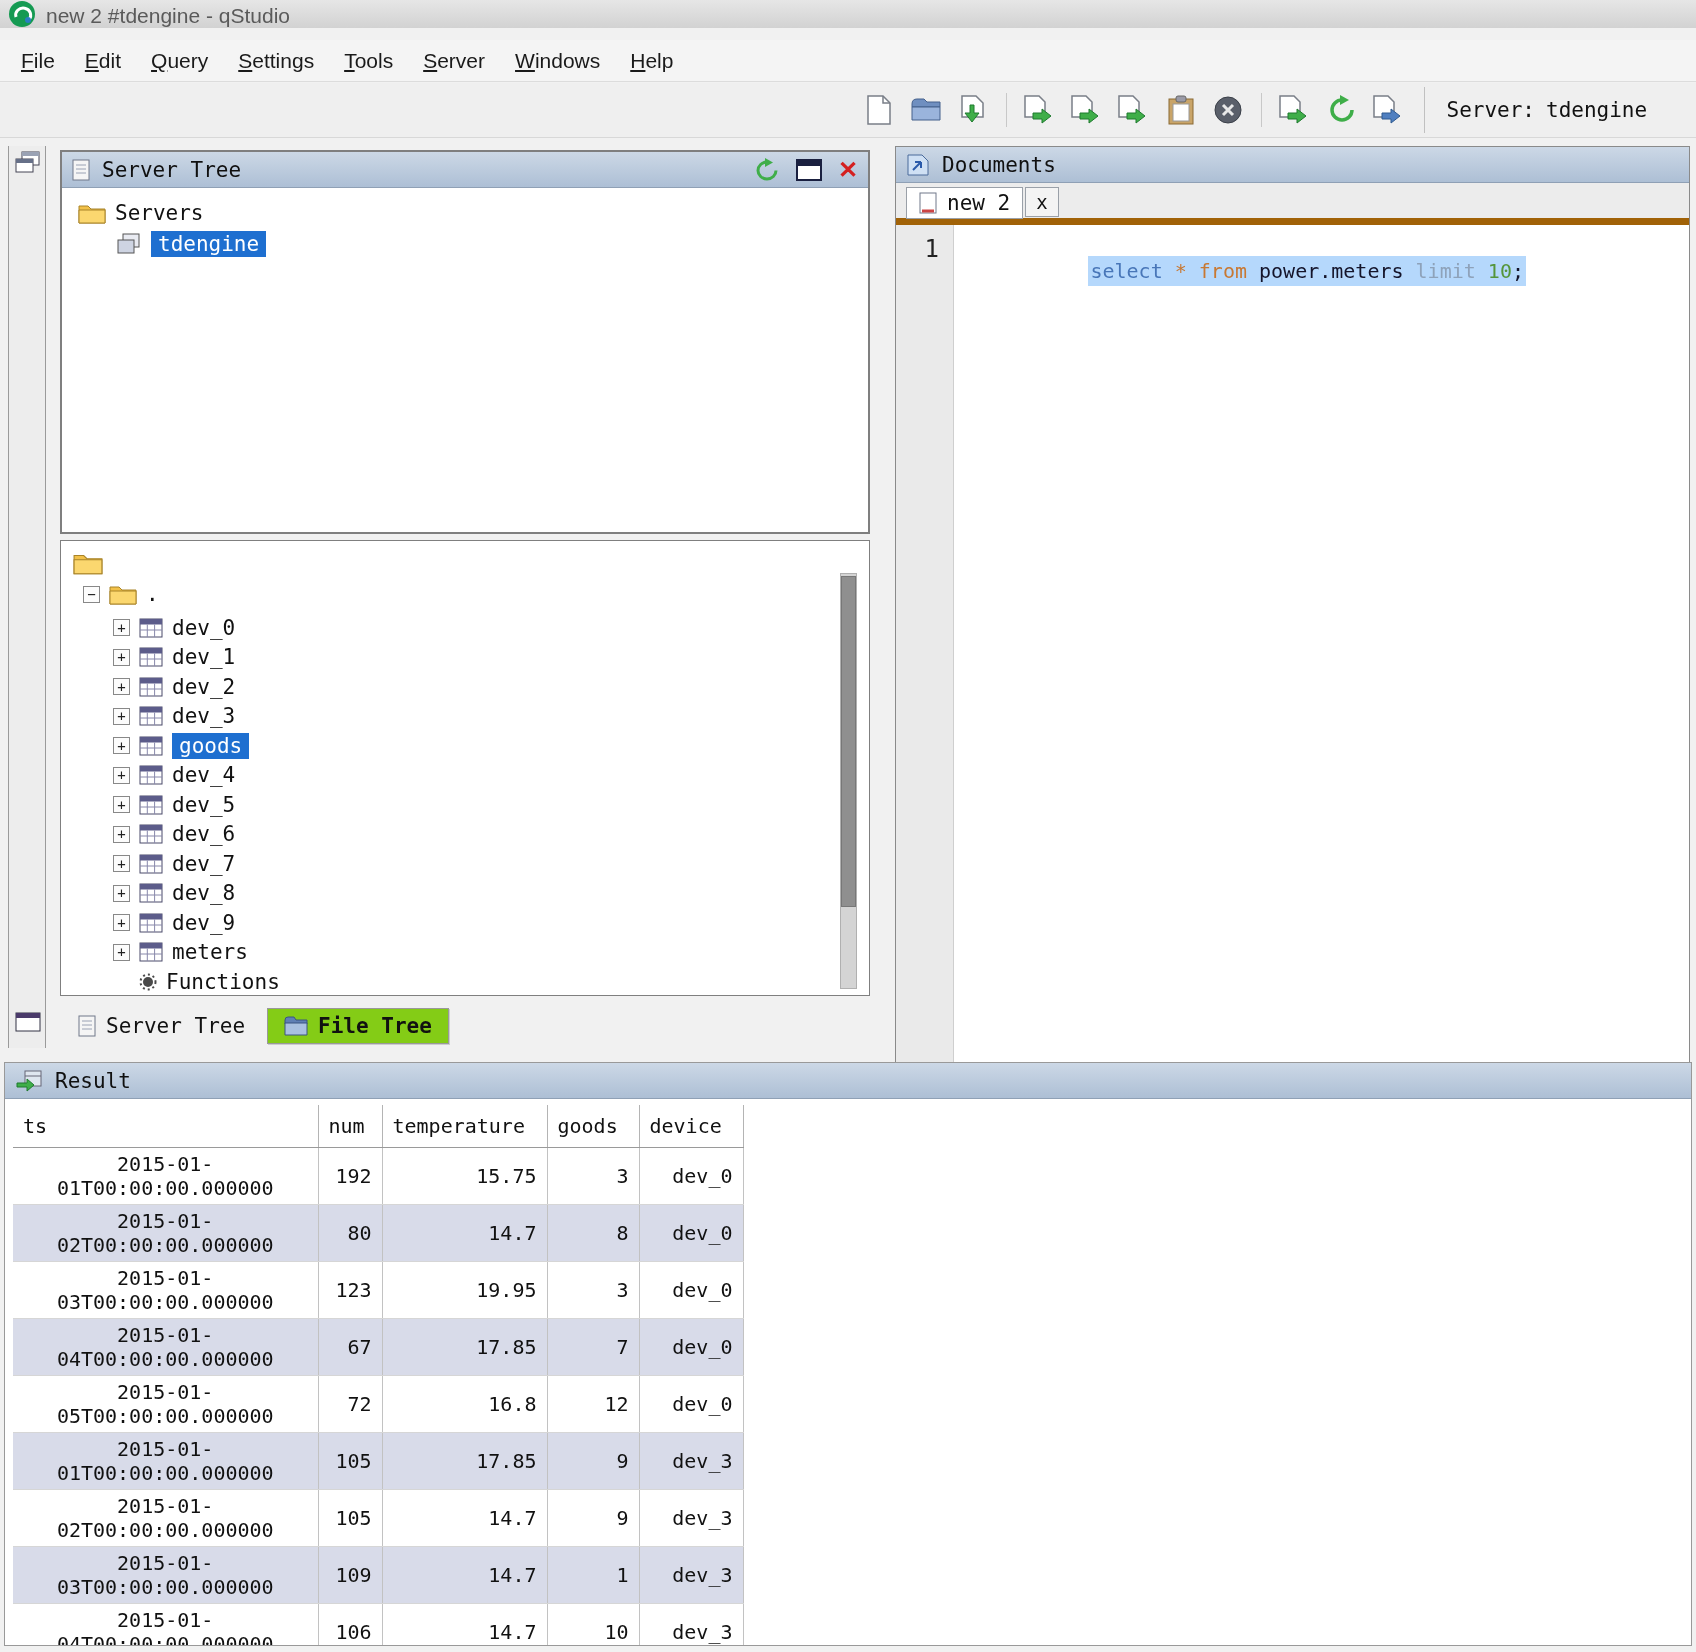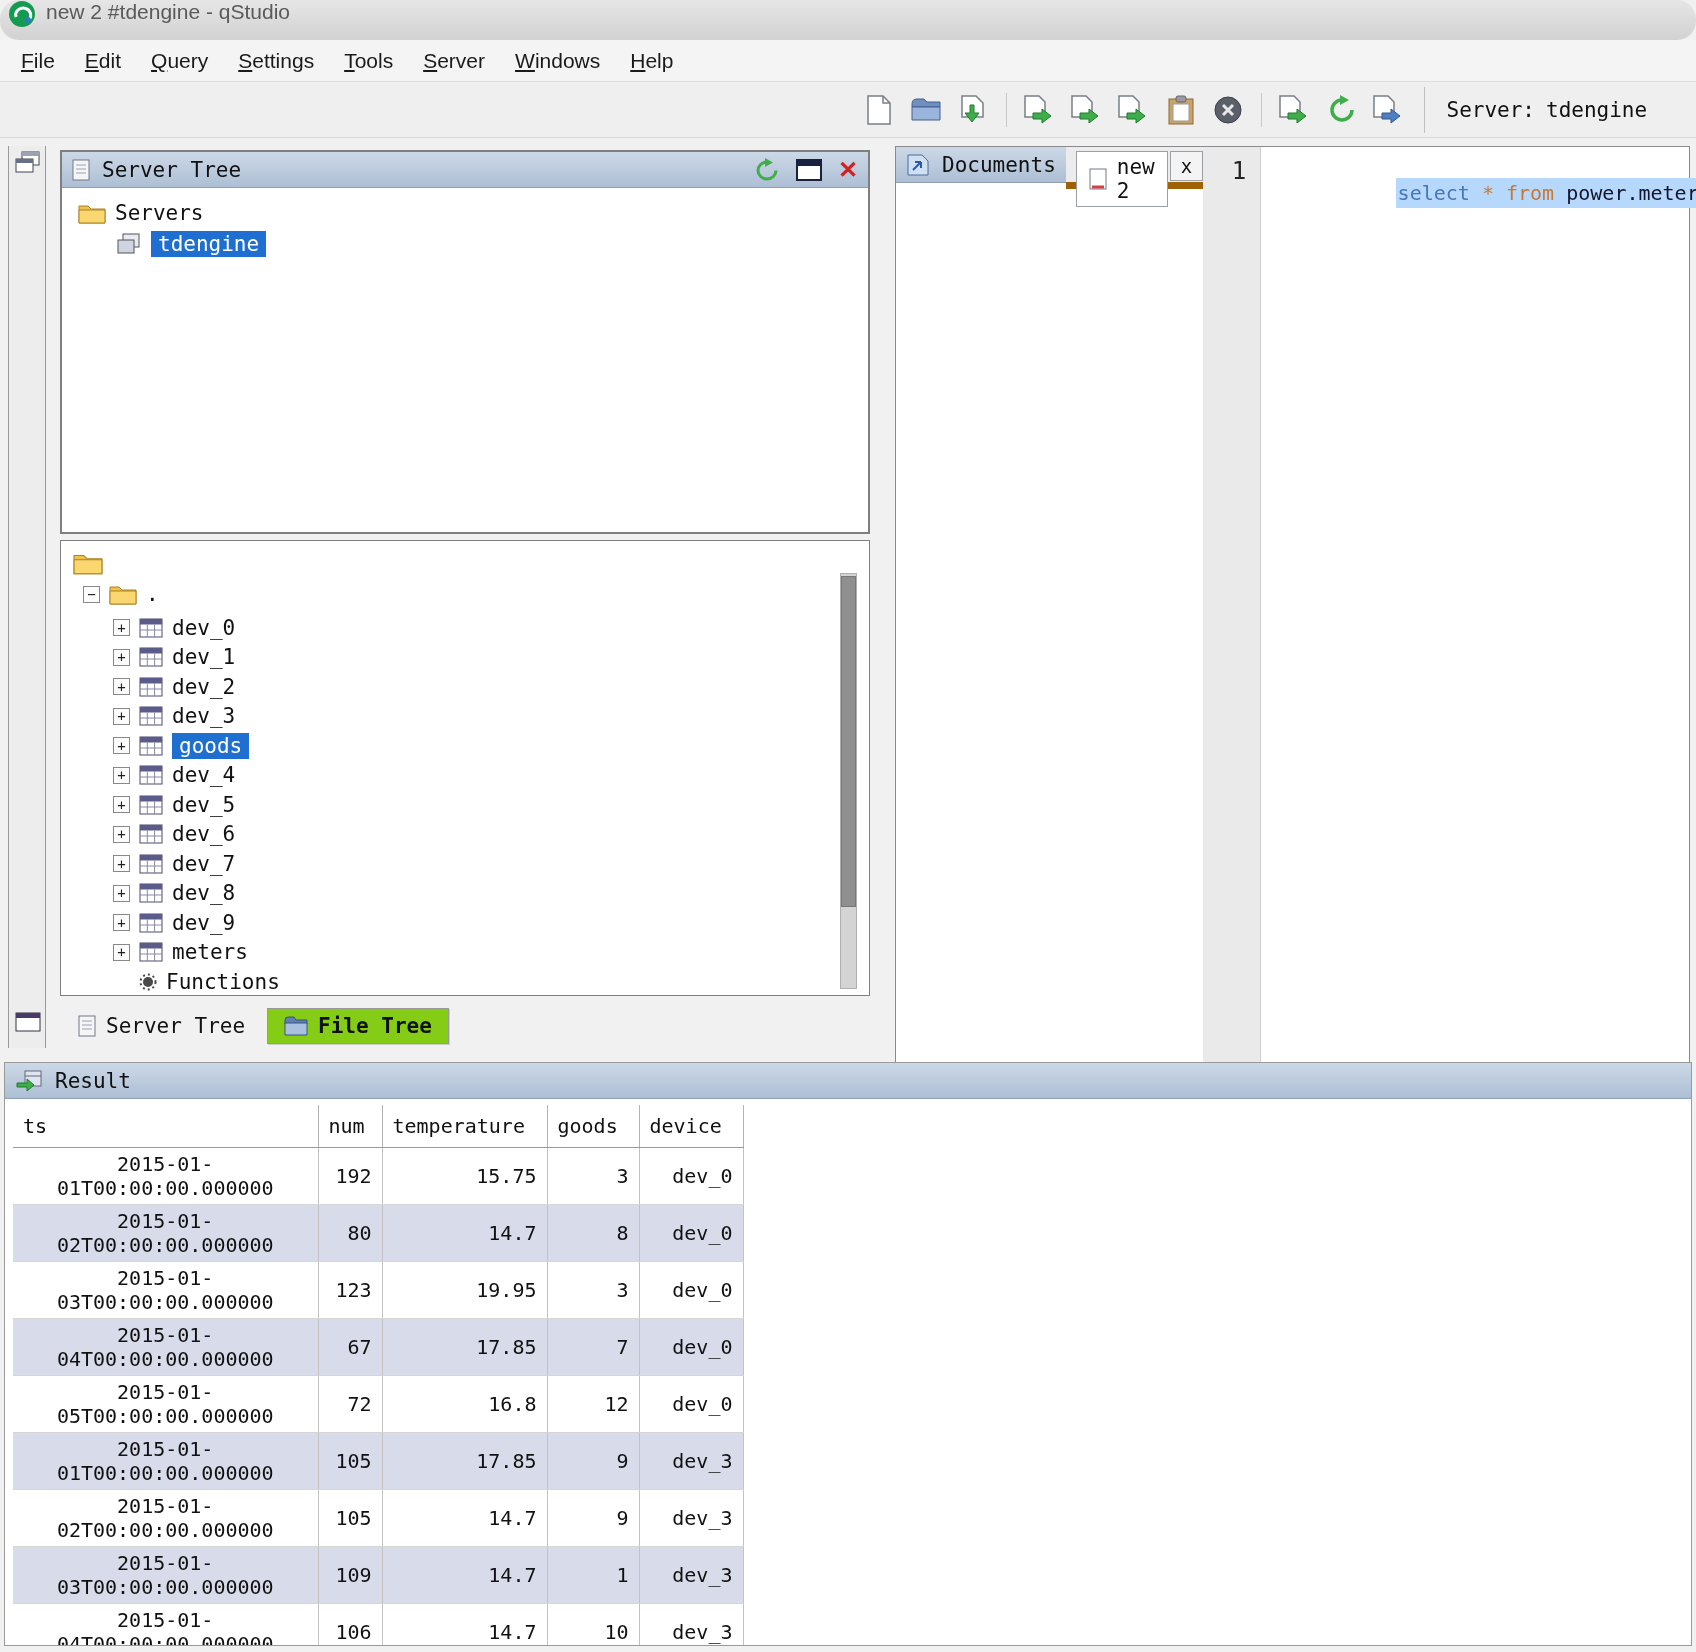--- a/index.html
+++ b/index.html
@@ -1,22 +1,22 @@
 <!DOCTYPE html>
 <html style="--sel-bg: #1e6fd0; --sel-fg: #ffffff; --stripe: #d8dbe9; --editor-sel: #b5d8fc; --hdr-top: #ccd8e6; --hdr-bot: #adbfd5;"><head>
 <meta charset="utf-8">
 <style>
   * { margin:0; padding:0; box-sizing:border-box; }
   html,body { width:1696px; height:1652px; }
   body { font-family:"DejaVu Sans Mono", monospace; background:#f1f1f1; color:#111; }
   .app { position:relative; width:1696px; height:1652px; overflow:hidden; background:#f1f1f1; }
 
   
-  .titlebar { position:absolute; left:0; top:0; width:100%; height:40px;
-    background:linear-gradient(#e6e6e6,#d2d2d2); display:flex; align-items:flex-start; padding-left:8px;border-radius:19px; }
+  .titlebar { position:absolute; left:0; top:0; width:100%; height:28px;
+    background:linear-gradient(#e6e6e6,#d2d2d2); display:flex; align-items:flex-end; padding-left:8px; }
   .titlebar .logo { display:flex; align-items:center; }
   .title-text { margin-left:10px; font-family:"Liberation Sans", sans-serif; font-size:21px; color:#5a5a5a; }
 
   
   .menubar { position:absolute; left:0; top:40px; width:100%; height:42px; background:#f4f4f4;
     display:flex; align-items:center; padding-left:6px; font-family:"Liberation Sans", sans-serif;
     font-size:21px; color:#1a1a1a; border-bottom:1px solid #dcdcdc; }
   .menu-item { padding:6px 15px; cursor:default; }
 
   
@@ -65,21 +65,21 @@
   .tree-scrollbar { position:absolute; right:12px; top:32px; bottom:6px; width:17px; background:#d4d4d4;
     border:1px solid #b0b0b0; }
   .tree-scroll-thumb { position:absolute; left:0; top:2px; width:15px; height:80%; background:#8f8f8f; border:1px solid #777; }
 
   .bottom-tabs { position:absolute; left:62px; top:866px; height:44px; display:flex; align-items:center; gap:6px; }
   .btab { display:flex; align-items:center; gap:10px; padding:5px 16px; font-size:21px; }
   .btab.raised { border:1px solid #999; background:#84cc16; box-shadow:1px 1px 0 #ccc;font-weight:bold; }
 
   
   .documents-panel { position:absolute; left:895px; top:8px; width:795px; height:1119px;
-    border:1px solid #8a8a8a; background:#fff; display:flex; flex-direction:row; }
+    border:1px solid #8a8a8a; background:#fff; display:flex; flex-direction:column; }
   .doc-tabstrip { height:42px; background:#ececec; border-bottom:7px solid #a16207; display:flex; align-items:flex-start; flex:0 0 42px; }
   .doc-tab { margin:4px 0 0 10px; border:1px solid #9aa0a8; background:#fff; padding:3px 12px;
     display:flex; align-items:center; gap:10px; font-size:21px; }
   .tab-close-box { margin:4px 0 0 2px; border:1px solid #9aa0a8; background:#f4f4f4; padding:3px 10px; font-size:19px; }
   .editor { flex:1; position:relative; background:#fff; }
   .gutter { position:absolute; left:0; top:0; bottom:0; width:58px; background:#eaeaea; border-right:1px solid #cfcfcf; }
   .line-number { position:absolute; top:10px; right:14px; font-size:24px; color:#222; }
   .code-line { position:absolute; left:72px; top:10px; font-size:20px; white-space:pre; }
   .code-selection { background:var(--editor-sel,#b5d8fc); padding:3px 2px; }
 

